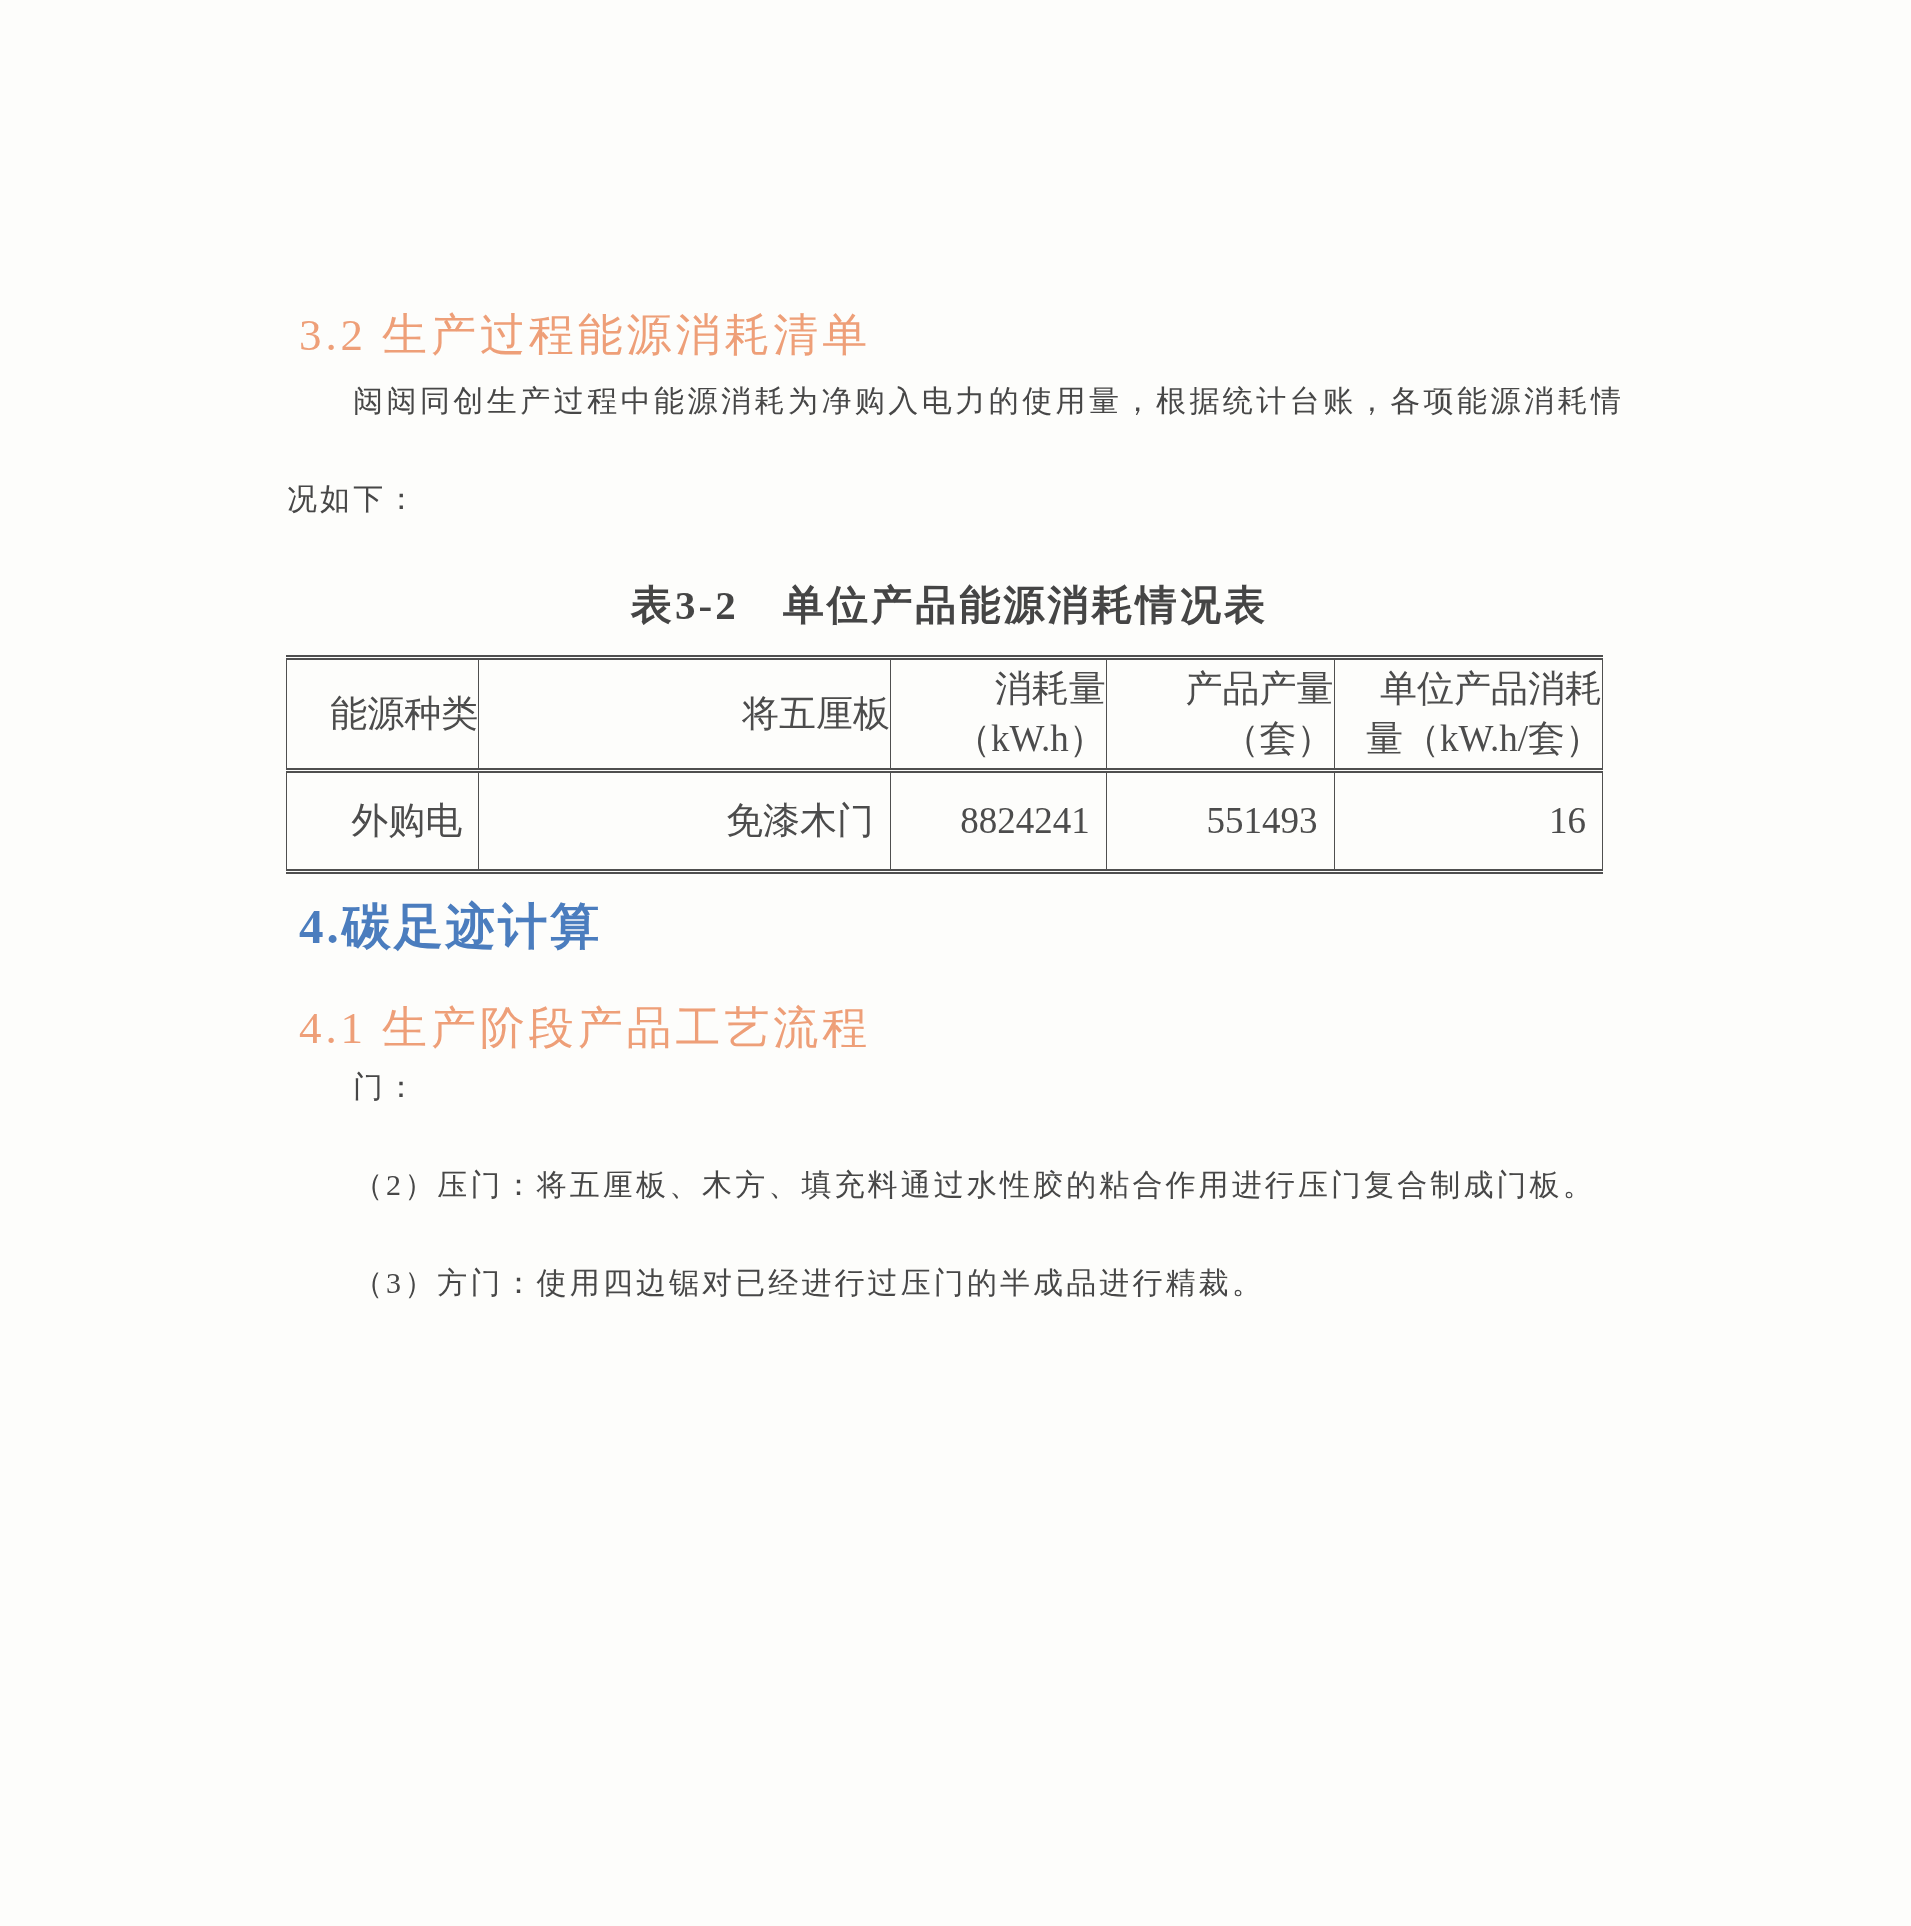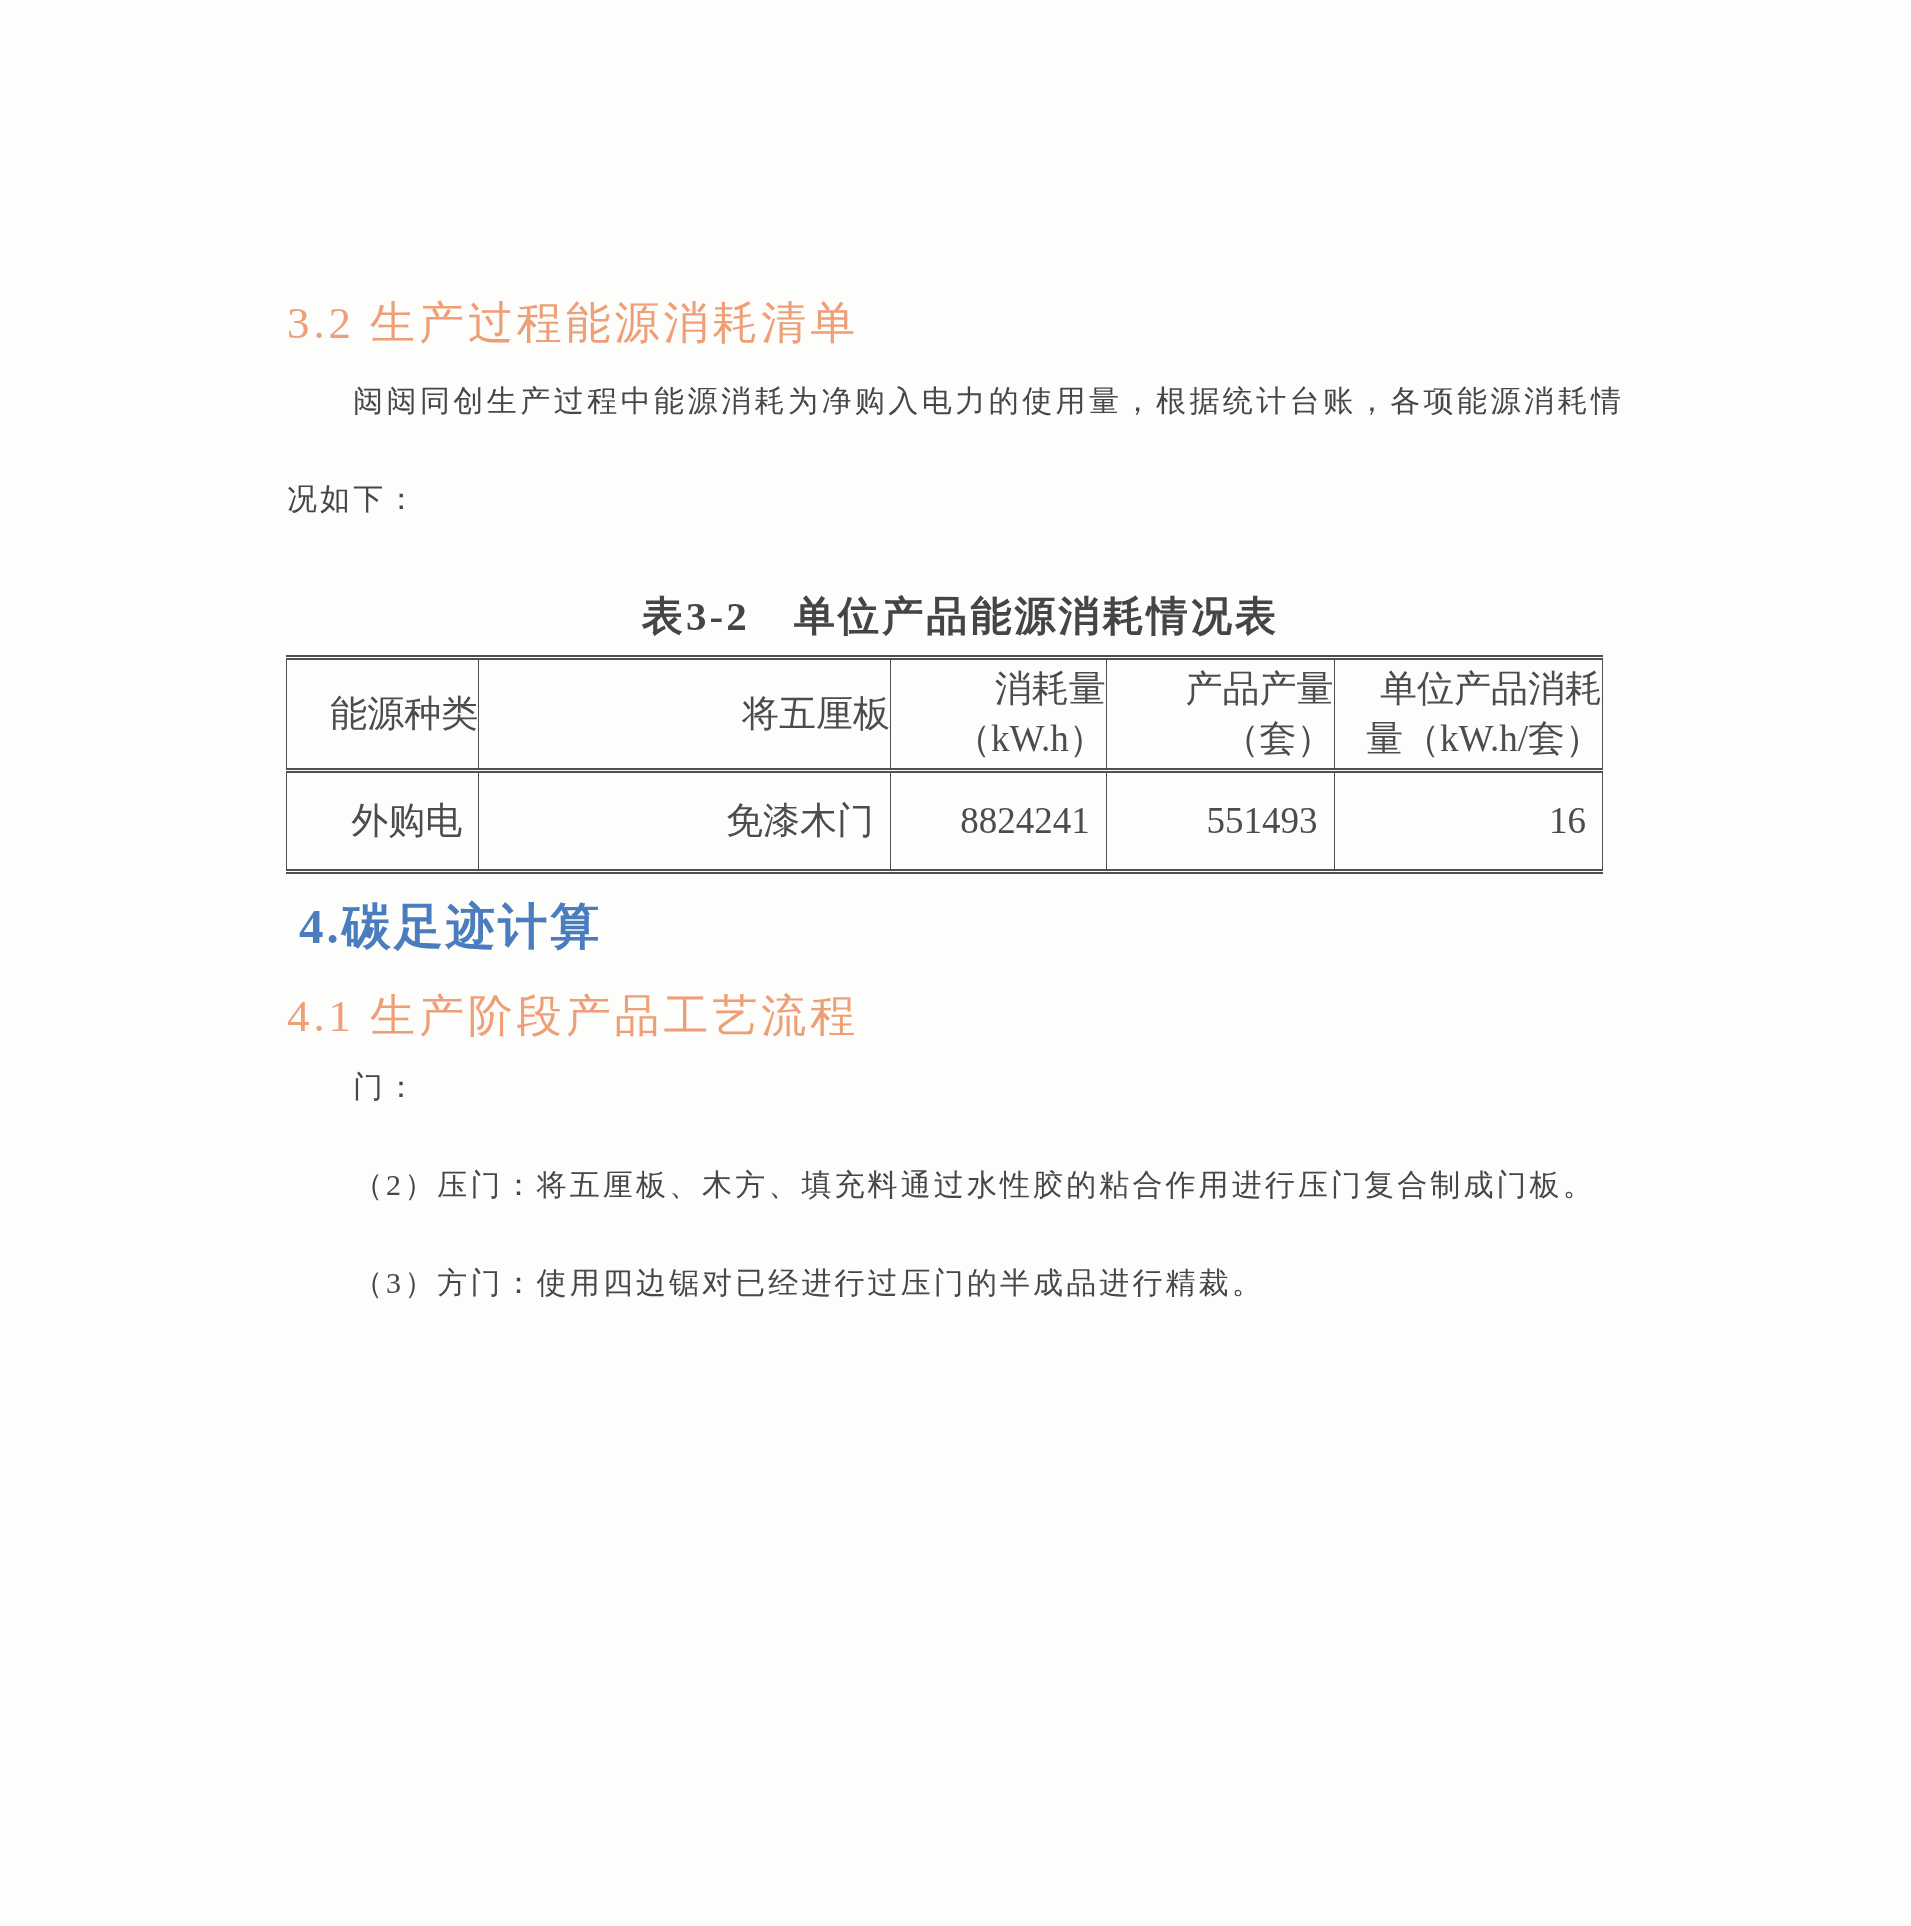--- a/index.html
+++ b/index.html
@@ -13,21 +13,21 @@
     position:relative;
     width:1911px;height:2702px;
     margin:0 auto;
     background:#fdfdfb;
     font-family:"Liberation Serif","DejaVu Serif",serif;
     color:var(--ink);
     overflow:hidden;
   }
   .h-orange{
     position:absolute;left:287px;
-    margin:0;font-weight:normal;
+    margin:12px;font-weight:normal;
     font-size:45px;letter-spacing:3.9px;
     color:var(--orange);
   }
   #h32{top:293px;}
   #h41{top:986px;}
   .h-blue{
     position:absolute;left:287px;top:882px;
     margin:12px;font-weight:bold;
     font-size:49px;letter-spacing:3.1px;
     color:var(--blue);
@@ -38,21 +38,21 @@
     letter-spacing:3.1px;
     text-align:justify;
     text-indent:2.2em;
     color:var(--ink);
   }
   #intro{
     position:absolute;left:287px;top:352px;width:1337px;
   }
   .caption{
     position:absolute;left:286px;top:573px;width:1317px;
-    margin:16px;text-align:center;
+    margin:5px;text-align:center;
     font-size:41px;font-weight:bold;letter-spacing:3.1px;
     color:#454545;
   }
   .energy-table{
     position:absolute;left:286px;top:655px;width:1317px;
     border-collapse:collapse;table-layout:fixed;
     font-size:37px;color:#4c4c4c;
     text-align:right;
     border-top:5.4px double var(--rule);
     border-bottom:5.4px double var(--rule);

